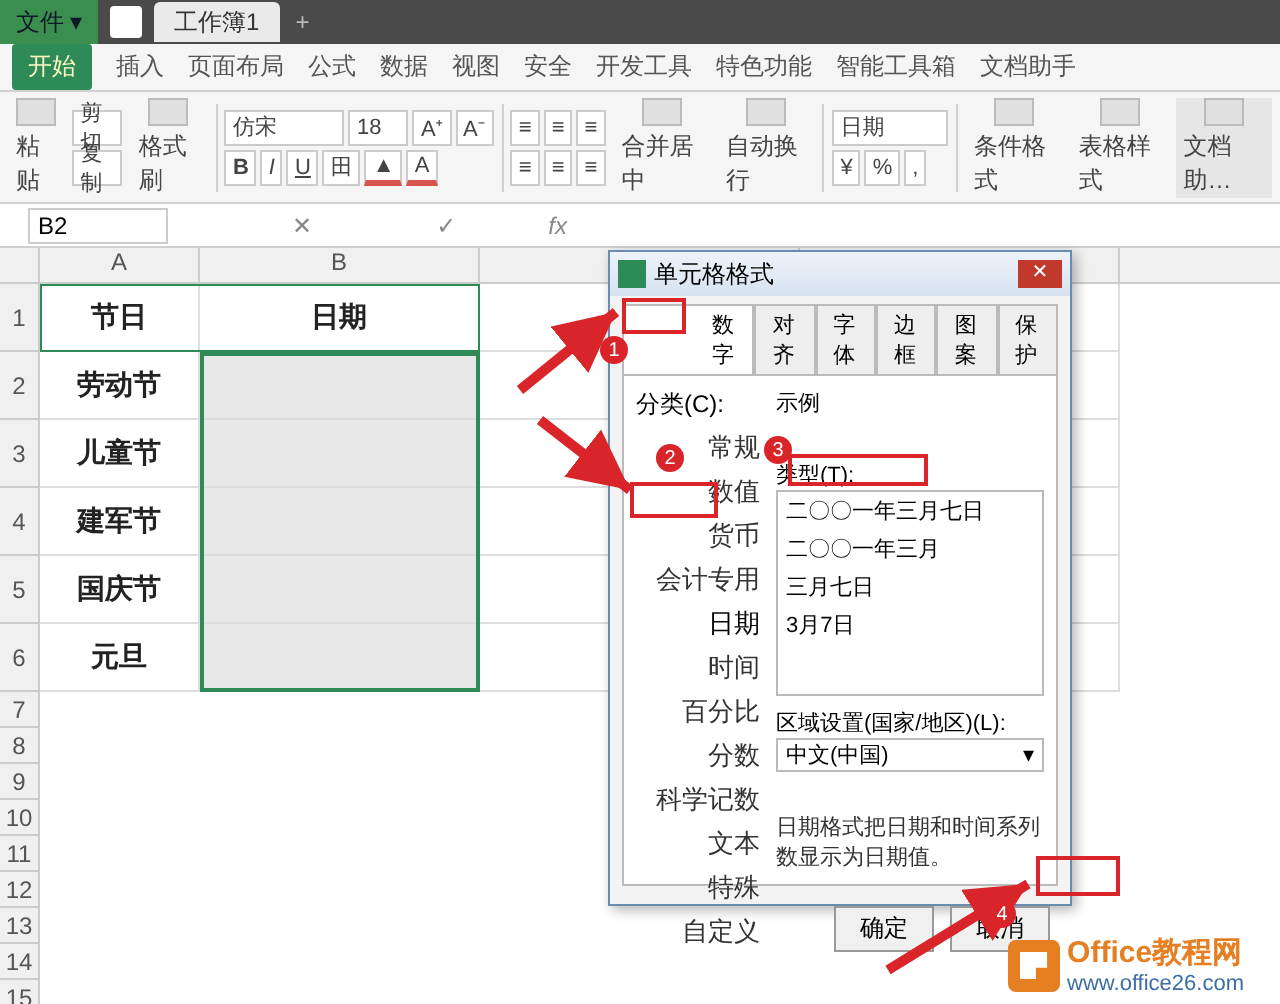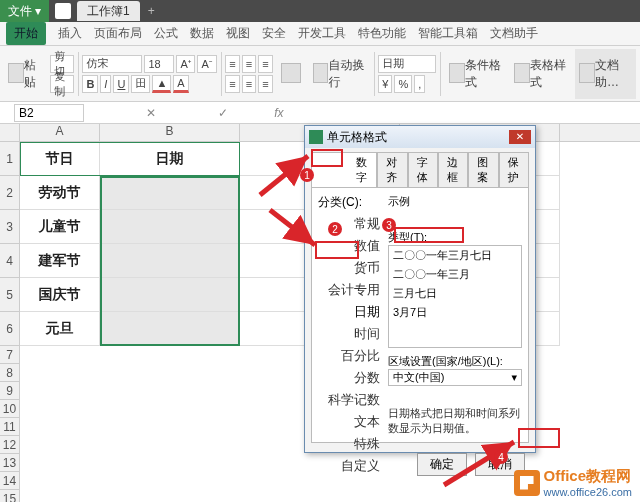--- a/index.html
+++ b/index.html
@@ -1,35 +1,35 @@
 <!DOCTYPE html>
 <html><head>
 <meta charset="utf-8">
 <style>
   * { box-sizing: border-box; margin: 0; padding: 0; font-family: "Microsoft YaHei", Arial, sans-serif; }
   body { width: 640px; height: 502px; background: #fff; overflow: hidden; position: relative; font-size: 12px; }
 
   
   .titlebar { height: 22px; background: #4a4a4a; display: flex; align-items: center; color: #ddd; }
-  .titlebar .filemenu { background: #3b8f4e; color: #ffffff; height: 22px; display: flex; align-items: center; padding: 0 8px; text-align: center; }
+  .titlebar .filemenu { background: #3b8f4e; color: #0f172a; height: 22px; display: flex; align-items: center; padding: 0 8px; text-align: center; }
   .titlebar .wpsicon { width: 16px; height: 16px; background: #fff; border-radius: 2px; margin-left: 6px; display: inline-block; }
   .titlebar .tab1 { height: 20px; background: #eaeaea; color: #333; padding: 2px 10px; margin-left: 6px; border-radius: 3px 3px 0 0; }
   .titlebar .plus { color: #bbb; margin-left: 8px; }
 
   
   .ribtabs { height: 24px; background: #f5f5f5; border-bottom: 1px solid #d0d0d0; display: flex; align-items: center; padding-left: 6px; gap: 12px; }
   .ribtabs span { color: #555; }
-  .ribtabs .active { background: #2e8b57; color: #0f172a; padding: 3px 8px; border-radius: 2px; }
+  .ribtabs .active { background: #2e8b57; color: #fef9c3; padding: 3px 8px; border-radius: 2px; }
 
   
   .ribbon { height: 56px; background: #f5f5f5; border-bottom: 1px solid #d0d0d0; display: flex; align-items: center; padding: 2px 4px; gap: 4px; }
   .ribgroup { display: flex; flex-direction: column; gap: 2px; }
   .ribrow { display: flex; align-items: center; gap: 2px; }
   .ribbtn { border: 1px solid #ccc; background: #fff; height: 18px; padding: 0 3px; display: flex; align-items: center; font-size: 11px; color: #444; }
-  .ribbig { display: flex; flex-direction: row; align-items: center; justify-content: center; height: 50px; padding: 0 4px; color: #444; }
+  .ribbig { display: flex; flex-direction: column; align-items: center; justify-content: center; height: 50px; padding: 0 4px; color: #444; }
   .ribbig .ico { width: 20px; height: 20px; background: #e0e0e0; border: 1px solid #bbb; margin-bottom: 2px; }
   .sep { width: 1px; height: 44px; background: #d0d0d0; }
   .fontname { width: 60px; }
   .fontsize { width: 30px; }
   .colorline { border-bottom: 3px solid #d9534f; }
   .ribNumFmt { width: 58px; }
 
   
   .fbar { height: 22px; border-bottom: 1px solid #d0d0d0; display: flex; align-items: center; gap: 42px; }
   .namebox { width: 70px; border: 1px solid #ccc; height: 18px; margin-left: 14px; padding: 0 4px; display: flex; align-items: center; }
@@ -72,21 +72,21 @@
   .dlgbtns { display: flex; justify-content: flex-end; gap: 8px; padding: 4px 10px 8px 0; }
   .btn { border: 1px solid #999; background: #f0f0f0; padding: 2px 12px; font-size: 12px; }
 
   
   .redbox { position: absolute; border: 2px solid #d9252a; pointer-events: none; z-index: 50; }
   .redcirc { position: absolute; width: 14px; height: 14px; border-radius: 50%; background: #d9252a; color: #fff; font-size: 10px; display: flex; align-items: center; justify-content: center; z-index: 51; }
   .arrow { position: absolute; z-index: 49; }
   .arrow svg { overflow: visible; }
 
   
-  .wm { position: absolute; right: 8px; bottom: 4px; display: flex; align-items: center; gap: 4px; }
+  .wm { position: absolute; right: 18px; bottom: 4px; display: flex; align-items: center; gap: 4px; }
   .wm .logo { width: 26px; height: 26px; background: #e67e22; border-radius: 4px; position: relative; }
   .wm .logo::after { content: ""; position: absolute; left: 6px; top: 6px; width: 14px; height: 14px; background: #fff; clip-path: polygon(0 0,100% 0,100% 60%,60% 60%,60% 100%,0 100%); }
   .wm .t1 { color: #e67e22; font-weight: bold; font-size: 15px; }
   .wm .t2 { color: #3a6ea5; font-size: 11px; }
 </style>
 </head>
 <body>
 
 <div class="titlebar">
   <div class="filemenu">
@@ -122,20 +122,24 @@
         <span class="ribbtn">
           <span>剪切</span>
         </span>
       </div>
     <div class="ribrow">
         <span class="ribbtn">
           <span>复制</span>
         </span>
       </div>
   </div>
+  <div class="ribbig">
+    <div class="ico"></div>
+    <span>格式刷</span>
+  </div>
   <div class="sep"></div>
   <div class="ribgroup">
     <div class="ribrow">
       <span class="ribbtn fontname">
           <span>仿宋</span>
         </span>
       <span class="ribbtn fontsize">
           <span>18</span>
         </span>
       <span class="ribbtn">A⁺</span>
@@ -164,20 +168,21 @@
       <span class="ribbtn">≡</span>
     </div>
     <div class="ribrow">
       <span class="ribbtn">≡</span>
       <span class="ribbtn">≡</span>
       <span class="ribbtn">≡</span>
     </div>
   </div>
   <div class="ribbig">
     <div class="ico"></div>
+    <span>合并居中</span>
   </div>
   <div class="ribbig">
     <div class="ico"></div>
     <span>自动换行</span>
   </div>
   <div class="sep"></div>
   <div class="ribgroup">
     <div class="ribrow">
         <span class="ribbtn ribNumFmt">
           <span>日期</span>

